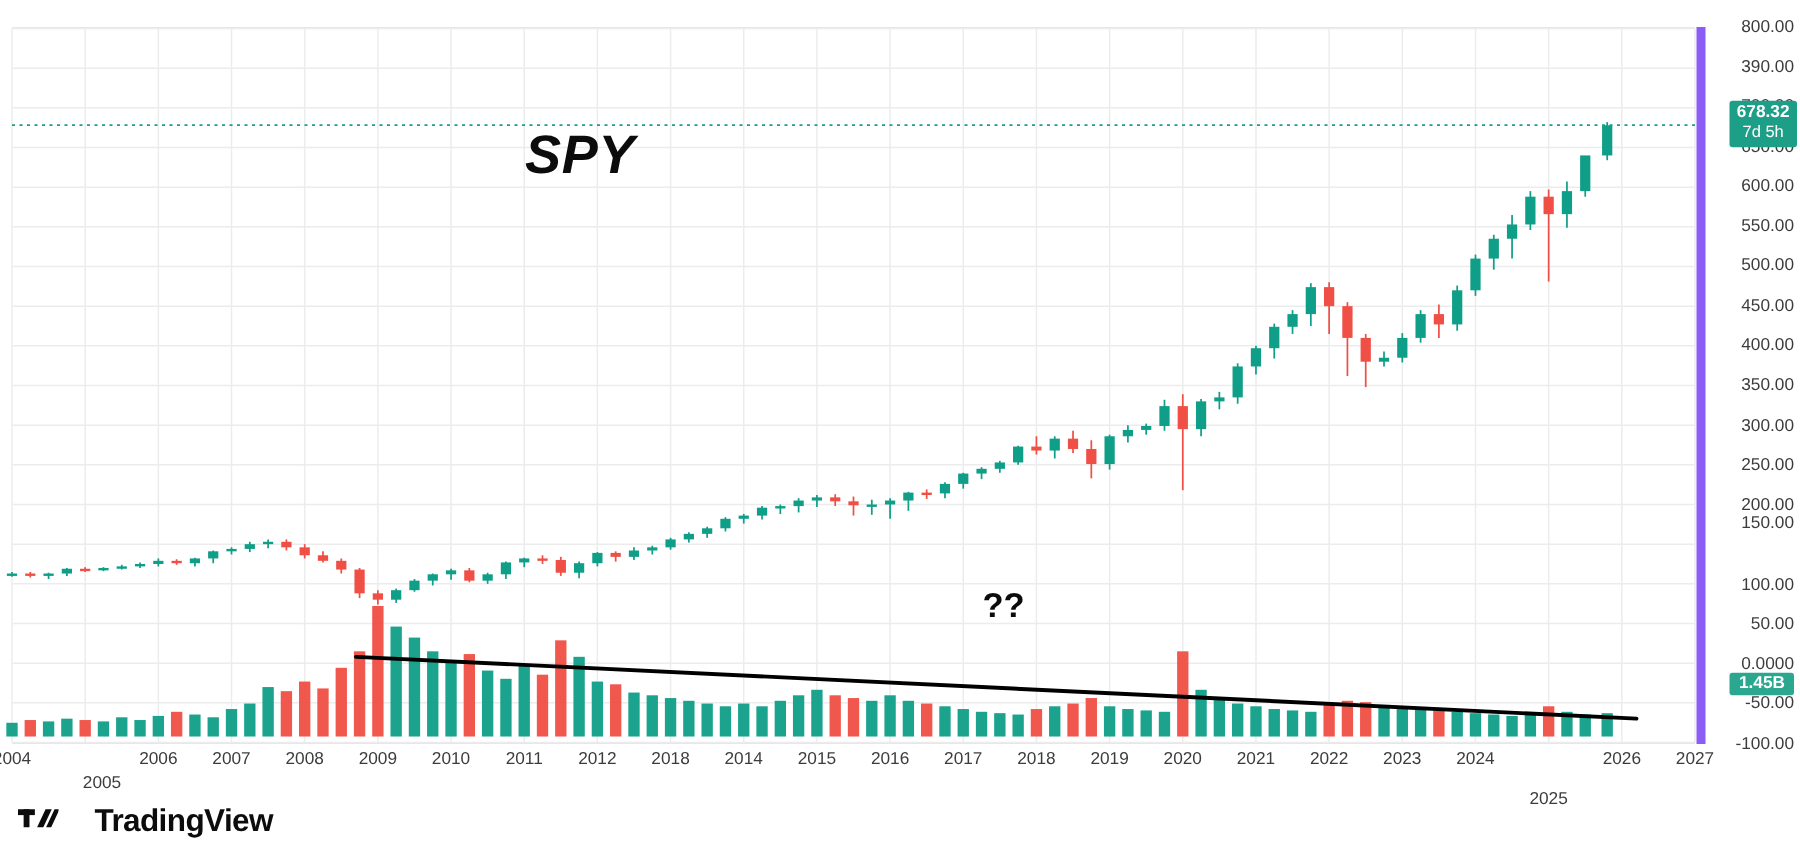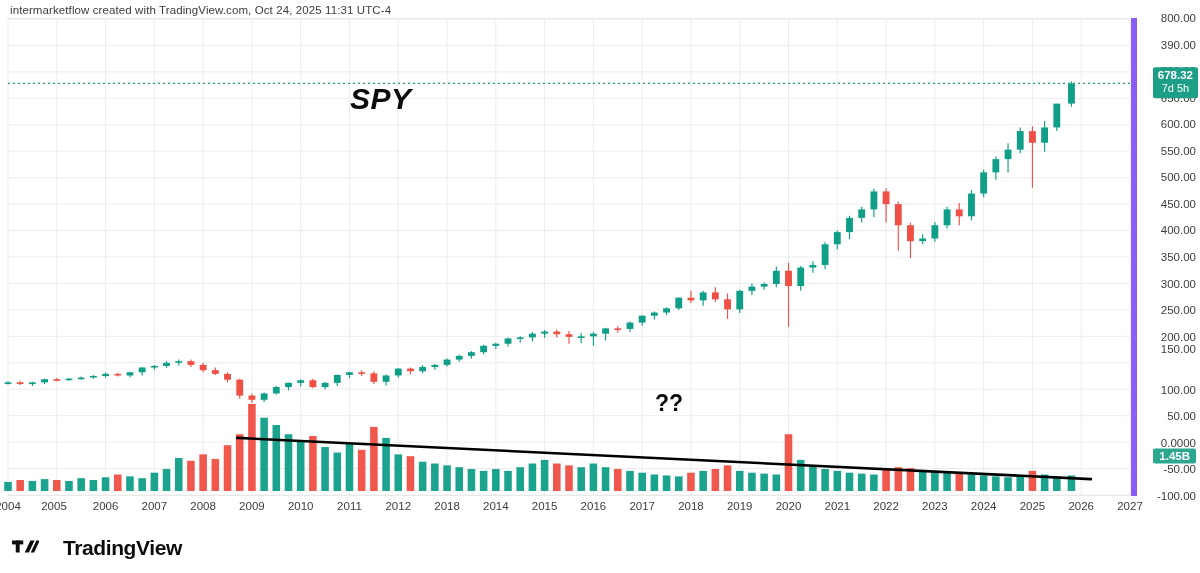--- a/index.html
+++ b/index.html
@@ -50,21 +50,21 @@
     position:absolute; left:8px; top:497px; width:1122px; height:26px;
   }
   .date-tick{
     position:absolute; top:3px; transform:translateX(-50%);
     font-size:11.5px; color:#3c3c3c; white-space:nowrap;
   }
 
   
   .sym-label{
     position:absolute; left:350px; top:82px;
-    font-size:30px; font-weight:700; font-style:italic; color:#0c0c0c;
+    font-size:36px; font-weight:700; font-style:italic; color:#0c0c0c;
     letter-spacing:.5px;
   }
   .quote-note{
     position:absolute; left:40px; top:168px; width:740px;
     font-size:24.5px; font-weight:700; font-style:italic;
     line-height:1.2; color:#12402f; letter-spacing:-.2px;
   }
   .qmark{
     position:absolute; left:655px; top:390px;
     font-size:23px; font-weight:700; color:#0c0c0c;
@@ -75,21 +75,20 @@
     position:absolute; left:12px; top:536px;
     display:flex; align-items:center; gap:24px;
   }
   .brand-word{ font-size:21px; font-weight:700; color:#0c0c0c; letter-spacing:-.4px; }
 </style>
 </head>
 <body>
 
 <div id="chart-root">
 
-  <div class="header-credit">intermarketflow created with TradingView.com, Oct 24, 2025 11:31 UTC-4</div>
 
   <div class="plot-frame">
     <svg class="svg-layer" id="plot-svg" viewBox="0 0 1122 478" preserveAspectRatio="none">
         <line x1="0" y1="0" x2="1122" y2="0" stroke="#ececec" stroke-width="1"></line>
         <line x1="0" y1="26.555555555555543" x2="1122" y2="26.555555555555543" stroke="#ececec" stroke-width="1"></line>
         <line x1="0" y1="53.11111111111114" x2="1122" y2="53.11111111111114" stroke="#ececec" stroke-width="1"></line>
         <line x1="0" y1="79.66666666666663" x2="1122" y2="79.66666666666663" stroke="#ececec" stroke-width="1"></line>
         <line x1="0" y1="106.22222222222223" x2="1122" y2="106.22222222222223" stroke="#ececec" stroke-width="1"></line>
         <line x1="0" y1="132.77777777777777" x2="1122" y2="132.77777777777777" stroke="#ececec" stroke-width="1"></line>
         <line x1="0" y1="159.33333333333337" x2="1122" y2="159.33333333333337" stroke="#ececec" stroke-width="1"></line>
@@ -422,41 +421,41 @@
       </div>
     <div class="price-badge" id="price-badge" style="top: 64.6256px;">
       <span>678.32</span>
       <span class="sub">7d 5h</span>
     </div>
     <div class="vol-badge" id="vol-badge" style="top: 438px; margin-left: 22px;">1.45B</div>
   </div>
 
   <div class="date-axis" id="date-axis">
       <div class="date-tick" style="left: 0px;">2004</div>
-      <div class="date-tick" style="left: 46px;">2005</div>
+      <div class="date-tick" style="left: 60px; margin-top: 16px;">2005</div>
       <div class="date-tick" style="left: 97.5652px;">2006</div>
       <div class="date-tick" style="left: 146.348px;">2007</div>
       <div class="date-tick" style="left: 195.13px;">2008</div>
       <div class="date-tick" style="left: 243.913px;">2009</div>
       <div class="date-tick" style="left: 292.696px;">2010</div>
       <div class="date-tick" style="left: 341.478px;">2011</div>
       <div class="date-tick" style="left: 390.261px;">2012</div>
       <div class="date-tick" style="left: 439.043px;">2018</div>
       <div class="date-tick" style="left: 487.826px;">2014</div>
       <div class="date-tick" style="left: 536.609px;">2015</div>
       <div class="date-tick" style="left: 585.391px;">2016</div>
       <div class="date-tick" style="left: 634.174px;">2017</div>
       <div class="date-tick" style="left: 682.957px;">2018</div>
       <div class="date-tick" style="left: 731.739px;">2019</div>
       <div class="date-tick" style="left: 780.522px;">2020</div>
       <div class="date-tick" style="left: 829.304px;">2021</div>
       <div class="date-tick" style="left: 878.087px;">2022</div>
       <div class="date-tick" style="left: 926.87px;">2023</div>
       <div class="date-tick" style="left: 975.652px;">2024</div>
-      <div class="date-tick" style="left: 1024.43px;">2025</div>
+      <div class="date-tick" style="left: 1024.43px; margin-top: 27px;">2025</div>
       <div class="date-tick" style="left: 1073.22px;">2026</div>
       <div class="date-tick" style="left: 1122px;">2027</div>
     </div>
 
   <div class="sym-label">SPY</div>
 
 
   <div class="qmark">??</div>
 
   <div class="brand">

